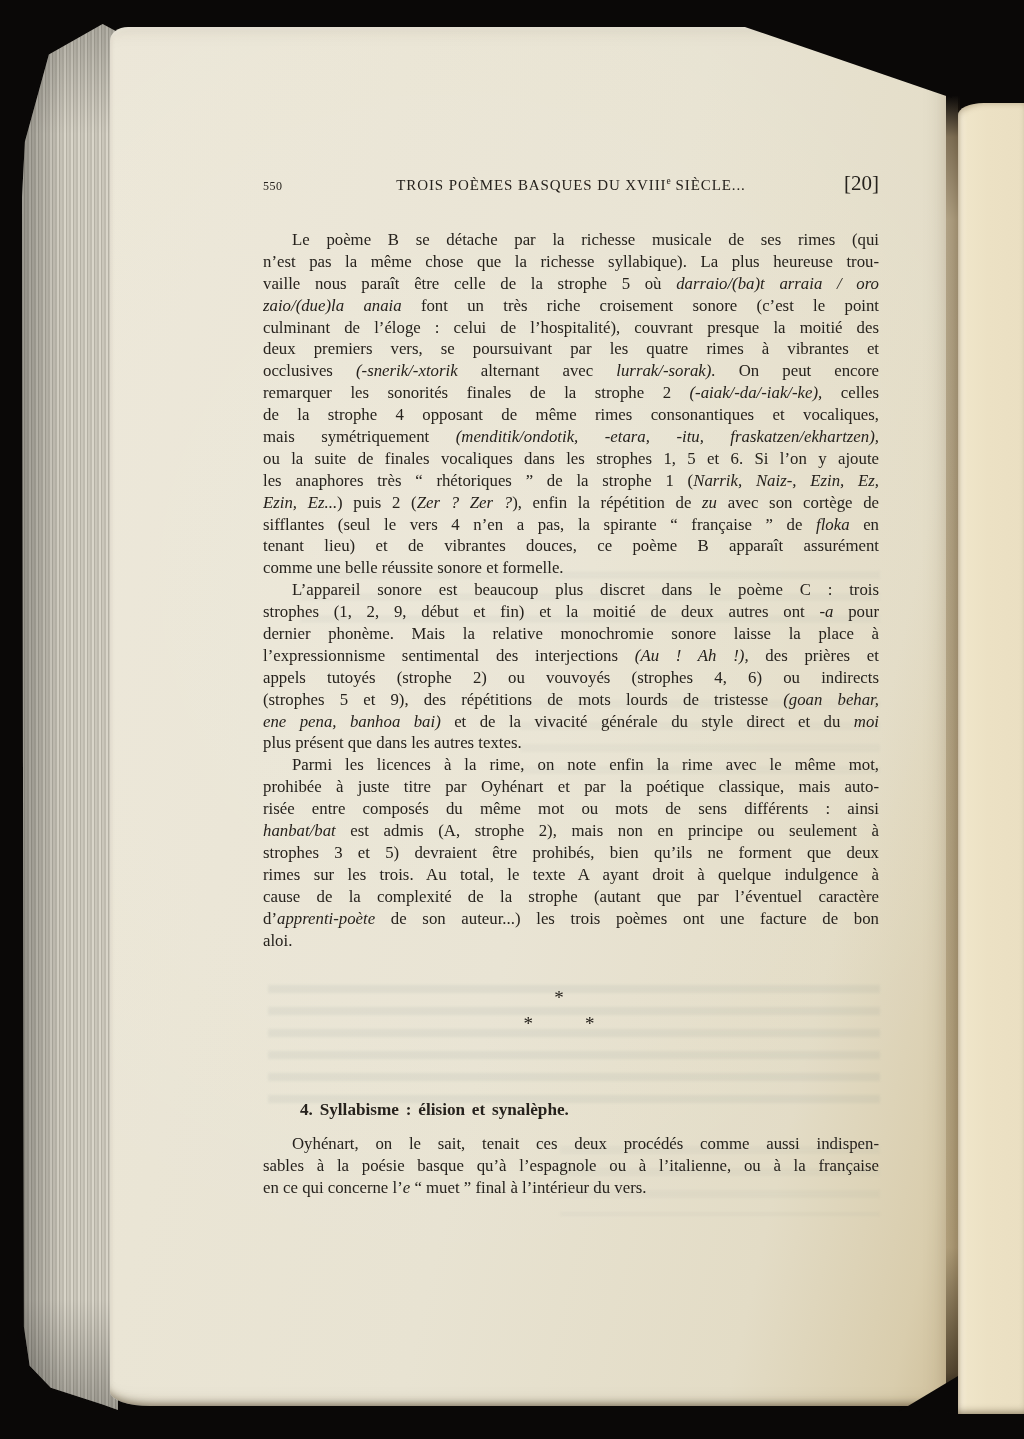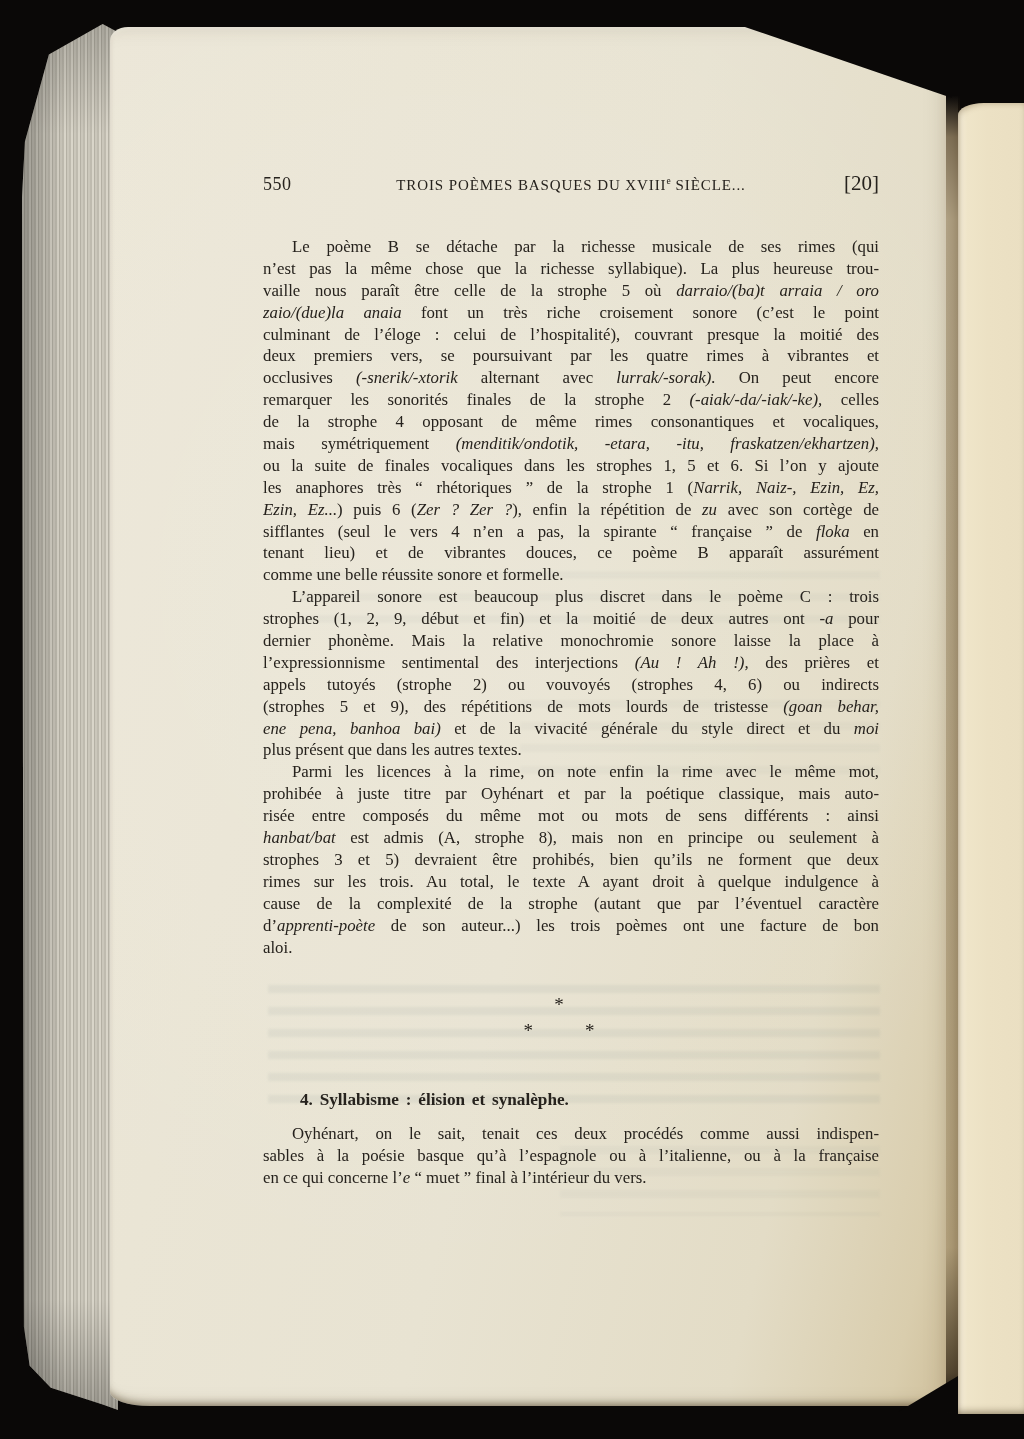--- a/index.html
+++ b/index.html
@@ -50,41 +50,41 @@
   .ghost{position:absolute;filter:blur(1.4px);opacity:.5;pointer-events:none;
     background:repeating-linear-gradient(180deg,rgba(105,125,128,.14) 0 8px,rgba(0,0,0,0) 8px 22px);}
   .ghost.g1{left:300px;top:571px;width:580px;height:52px;opacity:.38;}
   .ghost.g2{left:520px;top:700px;width:360px;height:85px;opacity:.32;}
   .ghost.g3{left:268px;top:985px;width:612px;height:132px;opacity:.62;}
   .ghost.g4{left:560px;top:1146px;width:320px;height:70px;opacity:.35;}
 
   
   .page-header{position:absolute;left:263px;top:170px;width:616px;height:22px;
     display:flex;align-items:baseline;color:#26221d;}
-  .folio-left{min-width:70px;font-size:18px;letter-spacing:.5px;}
+  .folio-left{min-width:70px;font-size:12px;letter-spacing:.5px;}
   .running-title{flex:1;text-align:center;font-size:15px;letter-spacing:.9px;white-space:nowrap;margin-top:6px;}
   .running-title sup{font-size:9.5px;letter-spacing:.2px;}
   .folio-right{min-width:70px;text-align:right;font-size:21px;}
 
   
-  .text-flow{position:absolute;left:263px;top:236px;width:616px;color:#26221d;
+  .text-flow{position:absolute;left:263px;top:229px;width:616px;color:#26221d;
     font-size:16.8px;}
   .line{height:21.9px;line-height:21.9px;text-align:justify;text-align-last:justify;
     overflow:hidden;white-space:normal;}
   .line.para-last{text-align-last:left;}
   .line.para-first{text-indent:29px;}
   .it{font-style:italic;}
 
   .stars-row{height:26px;line-height:26px;text-align:center;font-size:19px;
     transform:translateX(-12px);}
   .stars-row.r1{margin-top:34px;}
   .stars-row .star{display:inline-block;}
   .stars-row.r2 .star{margin:0 26px;}
 
-  .section-heading{margin-top:43px;height:26px;line-height:26px;font-weight:bold;
+  .section-heading{margin-top:60px;height:26px;line-height:26px;font-weight:bold;
     font-size:17.2px;padding-left:37px;word-spacing:2.5px;}
   .after-heading{height:10px;}
 </style>
 </head>
 <body>
 
 <div class="scene">
 
   <div class="page-stack"></div>
 
@@ -108,40 +108,40 @@
         <div class="line"><span>vaille nous paraît être celle de la strophe 5 où </span><span class="it">darraio/(ba)t arraia / oro</span></div>
         <div class="line"><span class="it">zaio/(due)la anaia</span><span> font un très riche croisement sonore (c’est le point</span></div>
         <div class="line"><span>culminant de l’éloge : celui de l’hospitalité), couvrant presque la moitié des</span></div>
         <div class="line"><span>deux premiers vers, se poursuivant par les quatre rimes à vibrantes et</span></div>
         <div class="line"><span>occlusives </span><span class="it">(-snerik/-xtorik</span><span> alternant avec </span><span class="it">lurrak/-sorak).</span><span> On peut encore</span></div>
         <div class="line"><span>remarquer les sonorités finales de la strophe 2 </span><span class="it">(-aiak/-da/-iak/-ke),</span><span> celles</span></div>
         <div class="line"><span>de la strophe 4 opposant de même rimes consonantiques et vocaliques,</span></div>
         <div class="line"><span>mais symétriquement </span><span class="it">(menditik/ondotik, -etara, -itu, fraskatzen/ekhartzen),</span></div>
         <div class="line"><span>ou la suite de finales vocaliques dans les strophes 1, 5 et 6. Si l’on y ajoute</span></div>
         <div class="line"><span>les anaphores très “ rhétoriques ” de la strophe 1 (</span><span class="it">Narrik, Naiz-, Ezin, Ez,</span></div>
-        <div class="line"><span class="it">Ezin, Ez...</span><span>) puis 6 (</span><span class="it">Zer ? Zer ?</span><span>), enfin la répétition de </span><span class="it">zu</span><span> avec son cortège de</span></div>
+        <div class="line"><span class="it">Ezin, Ez...</span><span>) puis 2 (</span><span class="it">Zer ? Zer ?</span><span>), enfin la répétition de </span><span class="it">zu</span><span> avec son cortège de</span></div>
         <div class="line"><span>sifflantes (seul le vers 4 n’en a pas, la spirante “ française ” de </span><span class="it">floka</span><span> en</span></div>
         <div class="line"><span>tenant lieu) et de vibrantes douces, ce poème B apparaît assurément</span></div>
         <div class="line para-last"><span>comme une belle réussite sonore et formelle.</span></div>
       </div>
       <div>
         <div class="line para-first"><span>L’appareil sonore est beaucoup plus discret dans le poème C : trois</span></div>
         <div class="line"><span>strophes (1, 2, 9, début et fin) et la moitié de deux autres ont </span><span class="it">-a</span><span> pour</span></div>
         <div class="line"><span>dernier phonème. Mais la relative monochromie sonore laisse la place à</span></div>
         <div class="line"><span>l’expressionnisme sentimental des interjections </span><span class="it">(Au ! Ah !),</span><span> des prières et</span></div>
         <div class="line"><span>appels tutoyés (strophe 2) ou vouvoyés (strophes 4, 6) ou indirects</span></div>
         <div class="line"><span>(strophes 5 et 9), des répétitions de mots lourds de tristesse </span><span class="it">(goan behar,</span></div>
         <div class="line"><span class="it">ene pena, banhoa bai)</span><span> et de la vivacité générale du style direct et du </span><span class="it">moi</span></div>
         <div class="line para-last"><span>plus présent que dans les autres textes.</span></div>
       </div>
       <div>
         <div class="line para-first"><span>Parmi les licences à la rime, on note enfin la rime avec le même mot,</span></div>
         <div class="line"><span>prohibée à juste titre par Oyhénart et par la poétique classique, mais auto-</span></div>
         <div class="line"><span>risée entre composés du même mot ou mots de sens différents : ainsi</span></div>
-        <div class="line"><span class="it">hanbat/bat</span><span> est admis (A, strophe 8), mais non en principe ou seulement à</span></div>
+        <div class="line"><span class="it">hanbat/bat</span><span> est admis (A, strophe 2), mais non en principe ou seulement à</span></div>
         <div class="line"><span>strophes 3 et 5) devraient être prohibés, bien qu’ils ne forment que deux</span></div>
         <div class="line"><span>rimes sur les trois. Au total, le texte A ayant droit à quelque indulgence à</span></div>
         <div class="line"><span>cause de la complexité de la strophe (autant que par l’éventuel caractère</span></div>
         <div class="line"><span>d’</span><span class="it">apprenti-poète</span><span> de son auteur...) les trois poèmes ont une facture de bon</span></div>
         <div class="line para-last"><span>aloi.</span></div>
       </div>
       <div class="stars-row r1"><span class="star">*</span></div>
       <div class="stars-row r2"><span class="star">*</span><span class="star">*</span></div>
       <div class="section-heading">4. Syllabisme : élision et synalèphe.</div>
       <div class="after-heading"></div>

